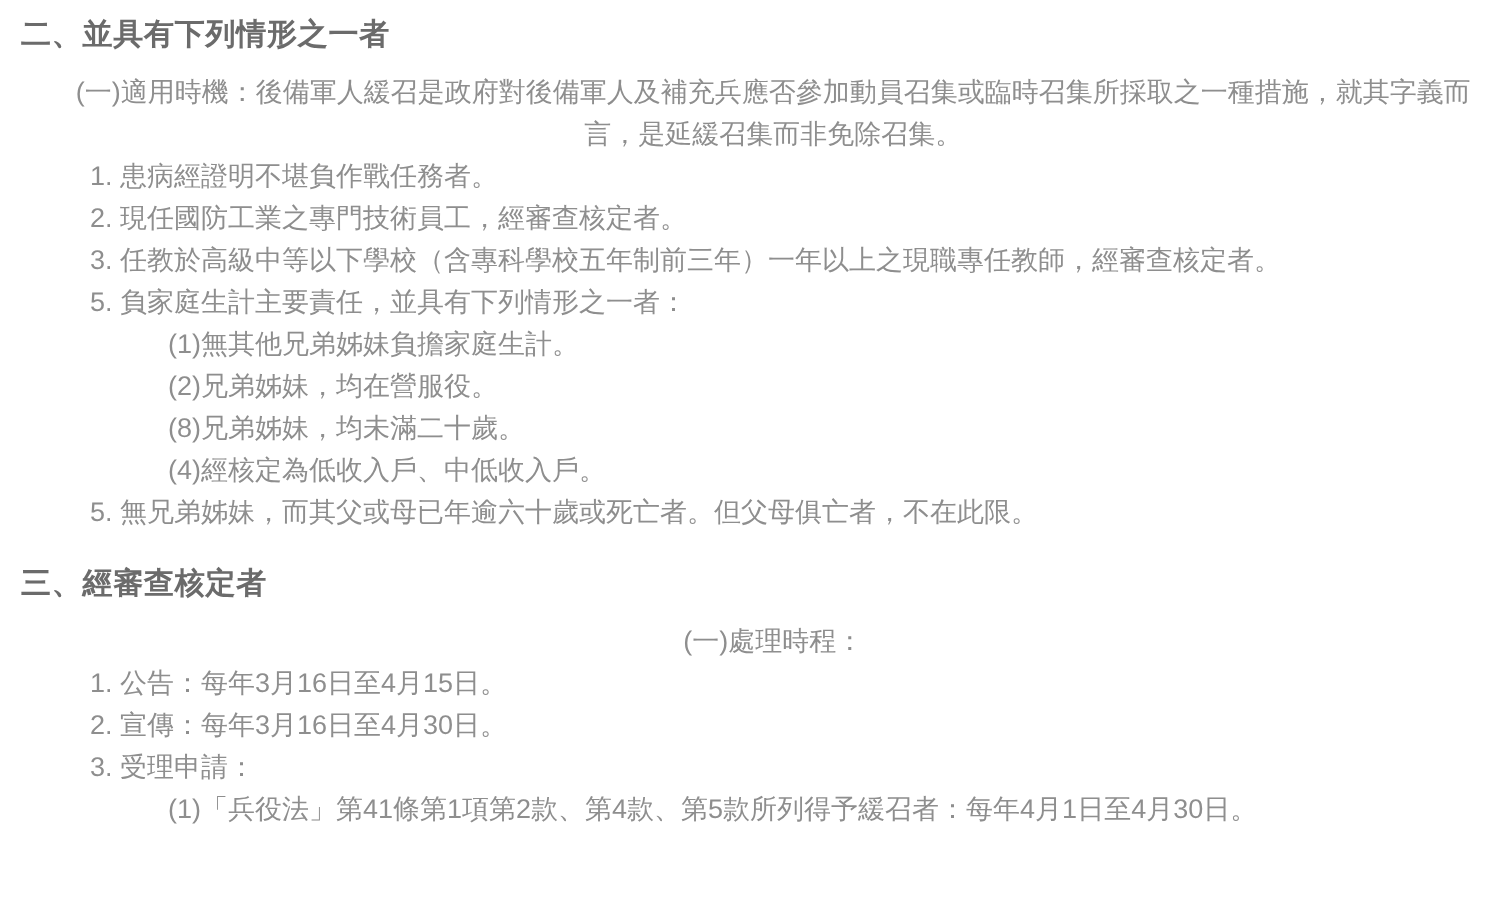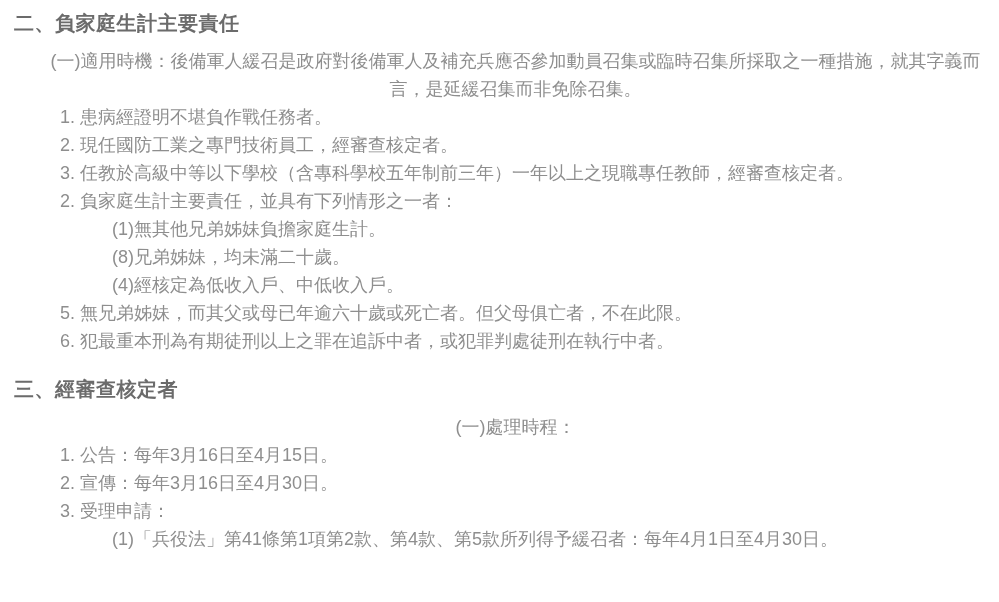--- a/index.html
+++ b/index.html
@@ -36,43 +36,43 @@
   }
   .indent-1 { padding-left: 32px; text-align: center; }
   .indent-2 { padding-left: 46px; }
   .indent-3 { padding-left: 98px; }
 </style>
 </head>
 <body style="background: rgb(255, 255, 255);">
 
 <div id="document" class="doc">
   <section class="doc-section">
-    <h2 class="section-heading">二、負家庭生計主要責任</h2>
+    <h2 class="section-heading">二、並具有下列情形之一者</h2>
     <div class="section-lines">
   <p class="doc-line indent-1">(一)適用時機：後備軍人緩召是政府對後備軍人及補充兵應否參加動員召集或臨時召集所採取之一種措施，就其字義而言，是延緩召集而非免除召集。</p>
 
 
   <p class="doc-line indent-2">1. 患病經證明不堪負作戰任務者。</p>
 
   <p class="doc-line indent-2">2. 現任國防工業之專門技術員工，經審查核定者。</p>
 
   <p class="doc-line indent-2">3. 任教於高級中等以下學校（含專科學校五年制前三年）一年以上之現職專任教師，經審查核定者。</p>
 
-  <p class="doc-line indent-2">2. 負家庭生計主要責任，並具有下列情形之一者：</p>
+  <p class="doc-line indent-2">5. 負家庭生計主要責任，並具有下列情形之一者：</p>
 
   <p class="doc-line indent-3">(1)無其他兄弟姊妹負擔家庭生計。</p>
 
+  <p class="doc-line indent-3">(2)兄弟姊妹，均在營服役。</p>
 
   <p class="doc-line indent-3">(8)兄弟姊妹，均未滿二十歲。</p>
 
   <p class="doc-line indent-3">(4)經核定為低收入戶、中低收入戶。</p>
 
   <p class="doc-line indent-2">5. 無兄弟姊妹，而其父或母已年逾六十歲或死亡者。但父母俱亡者，不在此限。</p>
 
-  <p class="doc-line indent-2">6. 犯最重本刑為有期徒刑以上之罪在追訴中者，或犯罪判處徒刑在執行中者。</p>
 </div>
   </section>
 
   <section class="doc-section">
     <h2 class="section-heading">三、經審查核定者</h2>
     <div class="section-lines">
   <p class="doc-line indent-1">(一)處理時程：</p>
 
   <p class="doc-line indent-2">1. 公告：每年3月16日至4月15日。</p>
 

